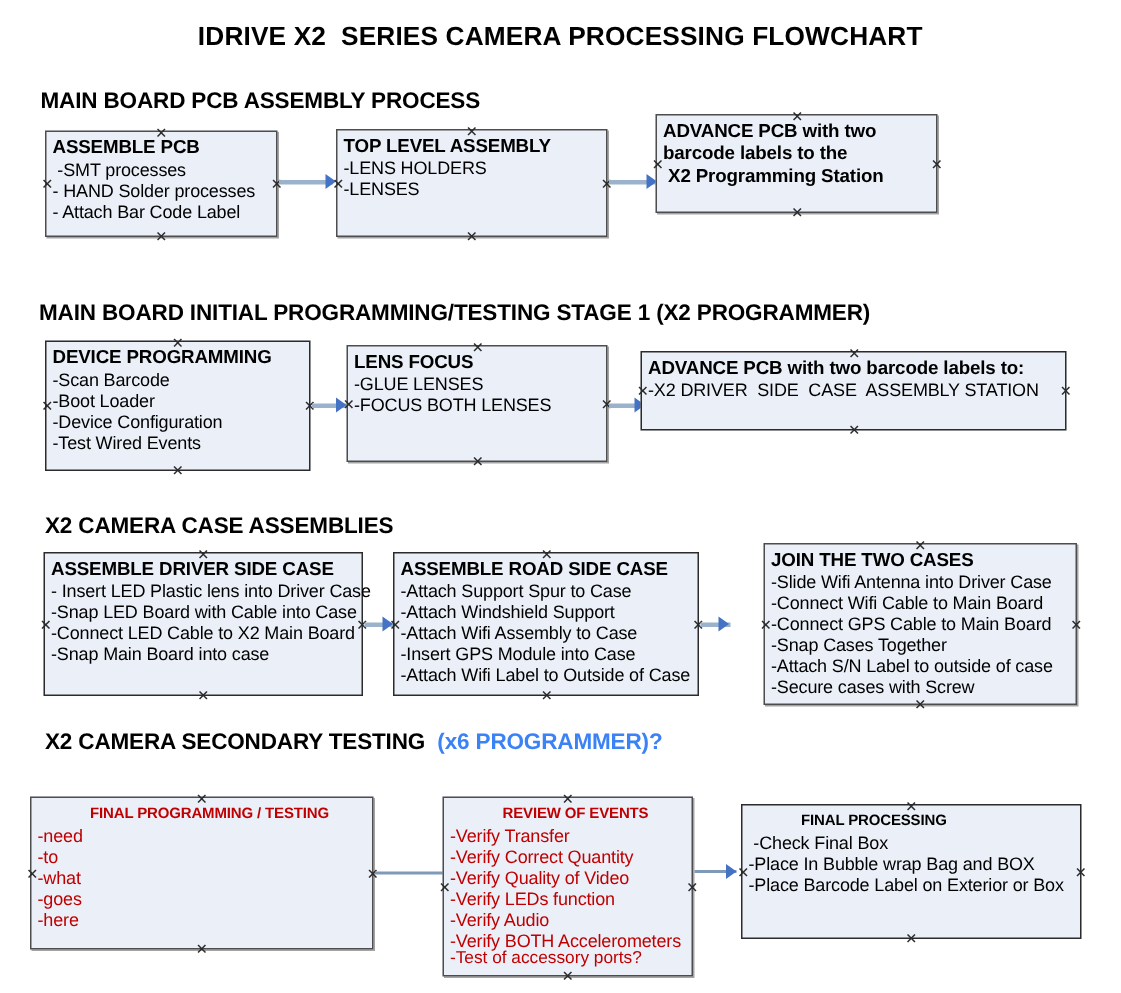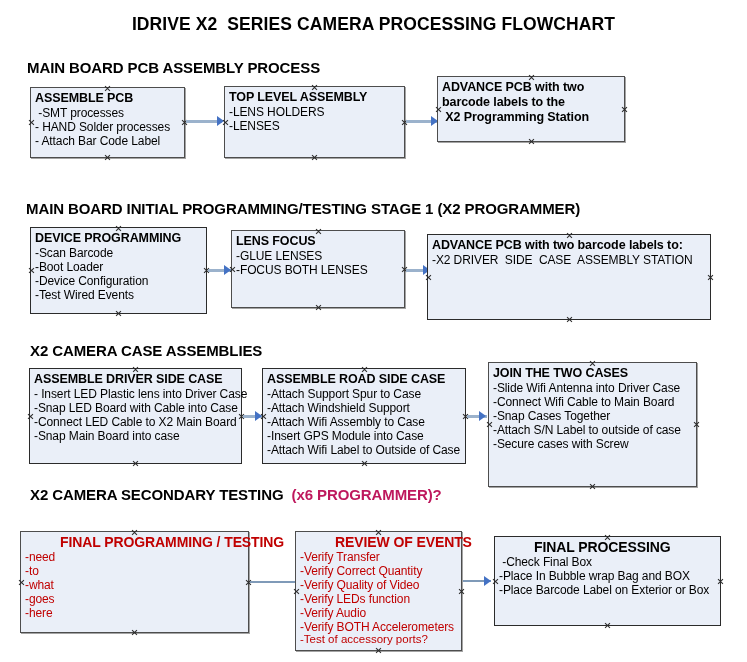--- a/index.html
+++ b/index.html
@@ -37,21 +37,21 @@
   }
 
   .section-title {
     position: absolute;
     font-size: 15px;
     font-weight: bold;
     letter-spacing: -0.1px;
     white-space: pre;
   }
   .section-title .red {
-    color: #be185d;
+    color: #3b82f6;
     text-align: right;
   }
 
   
   .node {
     position: absolute;
     background: #eaeff8;
     border: 1px solid #4d4d4d;
     box-sizing: border-box;
     box-shadow: 1px 1px 0 rgba(90,90,90,0.55);
@@ -75,21 +75,21 @@
     font-size: 12px;
     line-height: 14px;
     white-space: pre;
     letter-spacing: -0.1px;
   }
   .node.red .node-title,
   .node.red .node-line {
     color: #c00000;
   }
   .node-title.big {
-    font-size: 14px;
+    font-size: 10px;
     padding-left: 35px;
   }
   .overflow-line {
     position: absolute;
     left: 4px;
     font-size: 11.5px;
     line-height: 14px;
     white-space: pre;
     color: #c00000;
   }
@@ -207,21 +207,21 @@
     </div>
     <span class="handle" style="left:50%; top:0;"></span>
     <span class="handle" style="left:50%; top:100%;"></span>
     <span class="handle" style="left:0;    top:50%;"></span>
     <span class="handle" style="left:100%; top:50%;"></span>
   </div>
 
   <div class="conn" style="left:406px; top:269px; width:24px;"></div>
   <div class="arrowhead" style="left:423px; top:265px;"></div>
 
-  <div class="node plain" style="left:427px; top:234px; width:284px; height:86px;">
+  <div class="node plain" style="left:427px; top:234px; width:284px; height:53px;">
     <div class="node-inner">
       <div class="node-title">ADVANCE PCB with two barcode labels to:</div>
       <div class="node-line">-X2 DRIVER  SIDE  CASE  ASSEMBLY STATION</div>
     </div>
     <span class="handle" style="left:50%; top:0;"></span>
     <span class="handle" style="left:50%; top:100%;"></span>
     <span class="handle" style="left:0;    top:50%;"></span>
     <span class="handle" style="left:100%; top:50%;"></span>
   </div>
 
@@ -255,25 +255,26 @@
     </div>
     <span class="handle" style="left:50%; top:0;"></span>
     <span class="handle" style="left:50%; top:100%;"></span>
     <span class="handle" style="left:0;    top:50%;"></span>
     <span class="handle" style="left:100%; top:50%;"></span>
   </div>
 
   <div class="conn" style="left:467px; top:415px; width:20px;"></div>
   <div class="arrowhead" style="left:479px; top:411px;"></div>
 
-  <div class="node" style="left:488px; top:362px; width:209px; height:125px;">
+  <div class="node" style="left:509px; top:362px; width:209px; height:108px;">
     <div class="node-inner">
       <div class="node-title">JOIN THE TWO CASES</div>
       <div class="node-line">-Slide Wifi Antenna into Driver Case</div>
       <div class="node-line">-Connect Wifi Cable to Main Board</div>
+      <div class="node-line">-Connect GPS Cable to Main Board</div>
       <div class="node-line">-Snap Cases Together</div>
       <div class="node-line">-Attach S/N Label to outside of case</div>
       <div class="node-line">-Secure cases with Screw</div>
     </div>
     <span class="handle" style="left:50%; top:0;"></span>
     <span class="handle" style="left:50%; top:100%;"></span>
     <span class="handle" style="left:0;    top:50%;"></span>
     <span class="handle" style="left:100%; top:50%;"></span>
   </div>
 

